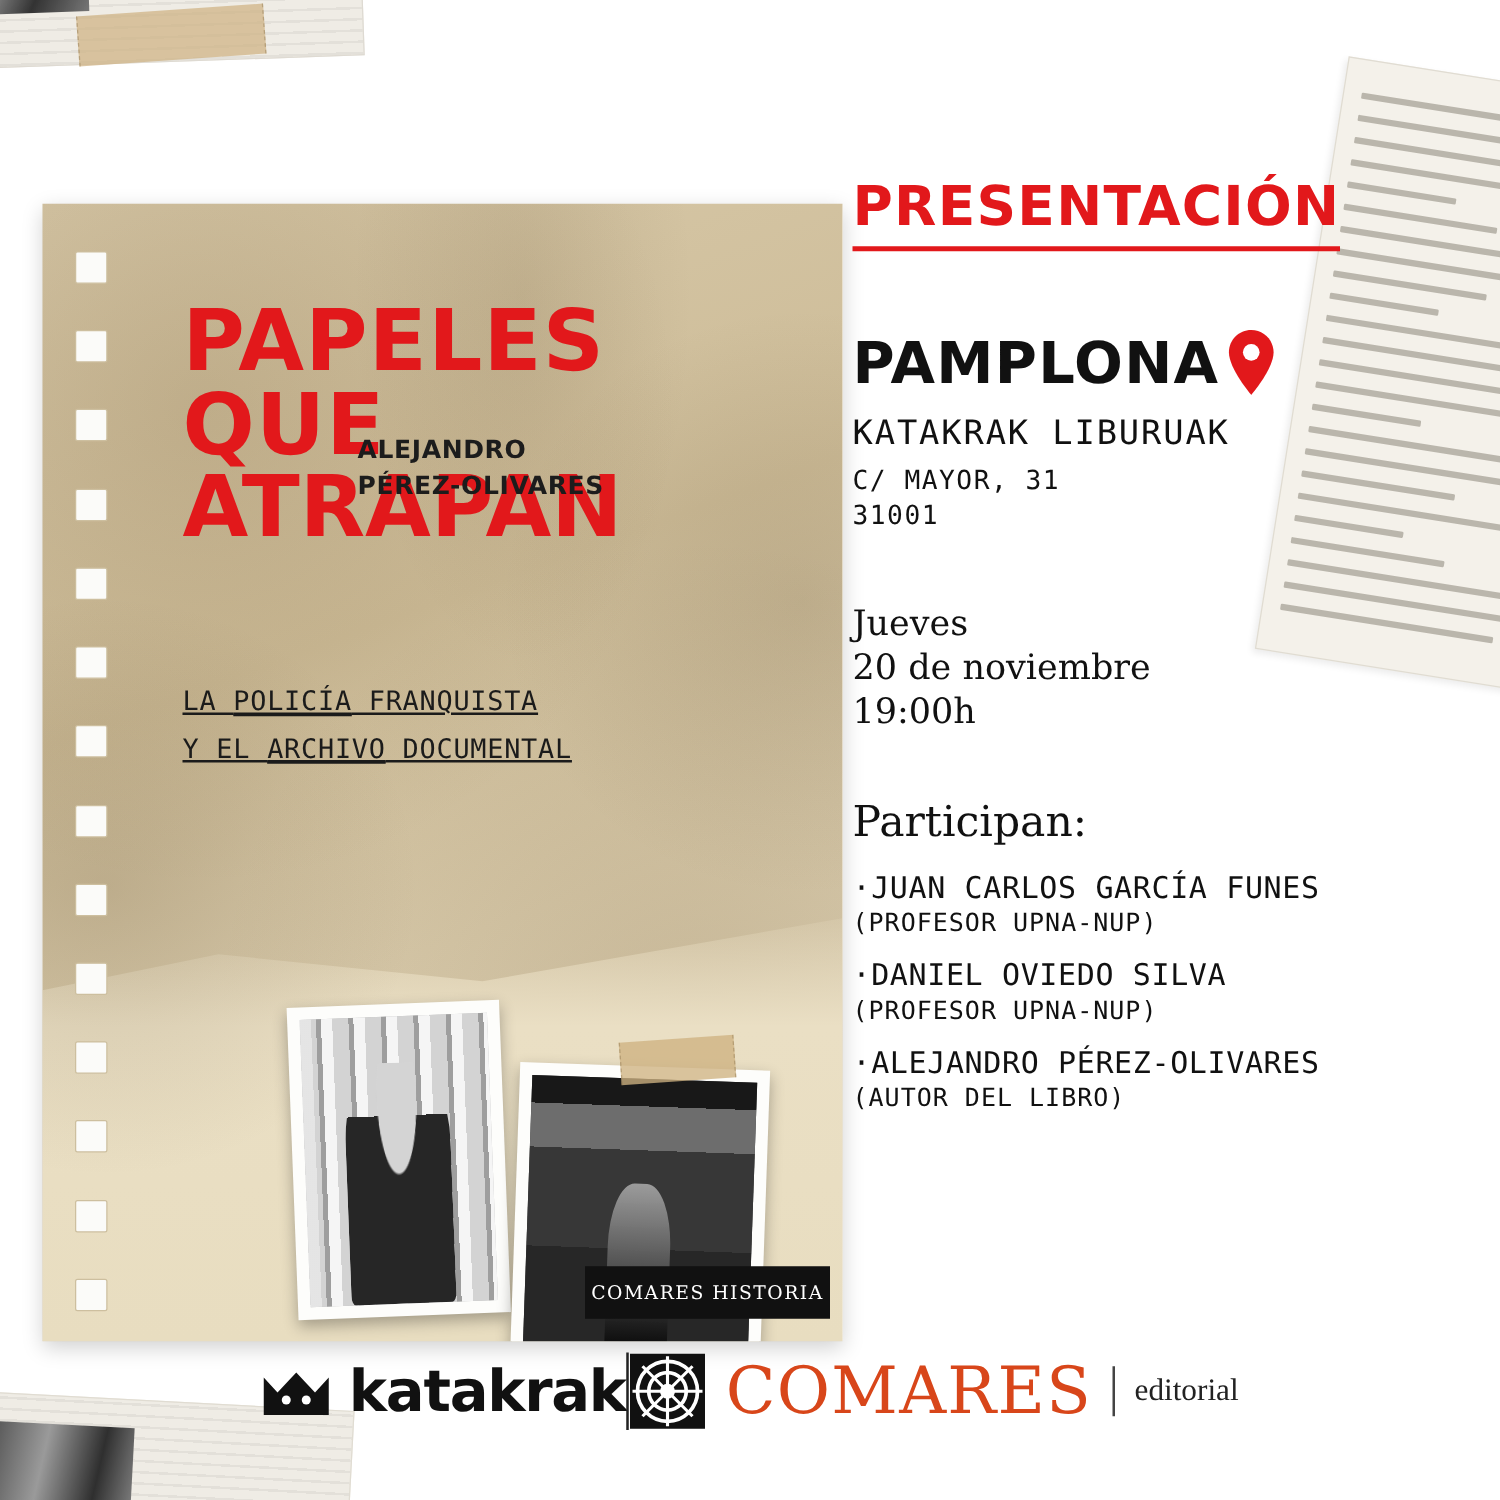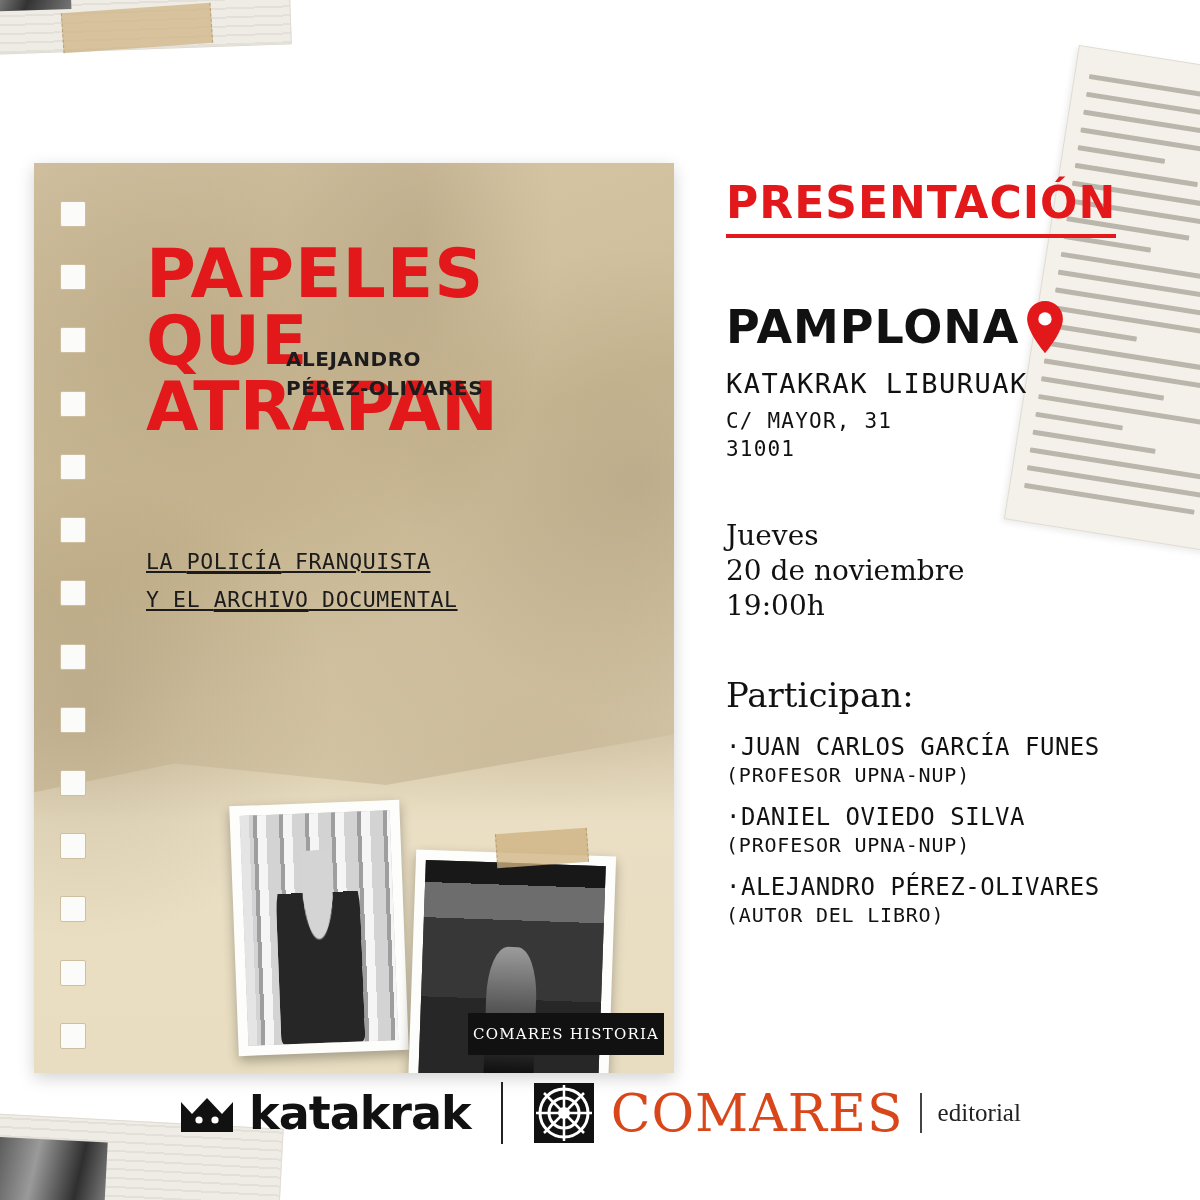--- a/index.html
+++ b/index.html
@@ -250,23 +250,22 @@
     font-family: "DejaVu Serif", serif;
     font-size: 15px;
     letter-spacing: 1.2px;
     display: flex; align-items: center; justify-content: center;
     z-index: 7;
   }
 
   
   .info {
     position: absolute;
-    left: 726px; top: 140px;
+    left: 682px; top: 140px;
     width: 470px;
-    margin-top: 37px;
   }
   .presentacion {
     color: #e2181b;
     font-family: "DejaVu Sans", sans-serif;
     font-weight: bold;
     font-size: 44px;
     letter-spacing: 1px;
     border-bottom: 4px solid #e2181b;
     display: inline-block;
     padding-bottom: 6px;
@@ -326,21 +325,20 @@
     margin-top: 2px;
   }
 
   
   .footer {
     position: absolute;
     left: 0; right: 0; bottom: 56px;
     display: flex;
     align-items: center;
     justify-content: center;
-    gap: 30px;
   }
   .katakrak {
     display: flex; align-items: center; gap: 14px;
   }
   .kk-mark { width: 56px; height: 42px; }
   .kk-word {
     font-family: "DejaVu Sans", sans-serif;
     font-weight: bold;
     font-size: 46px;
     letter-spacing: -1px;

